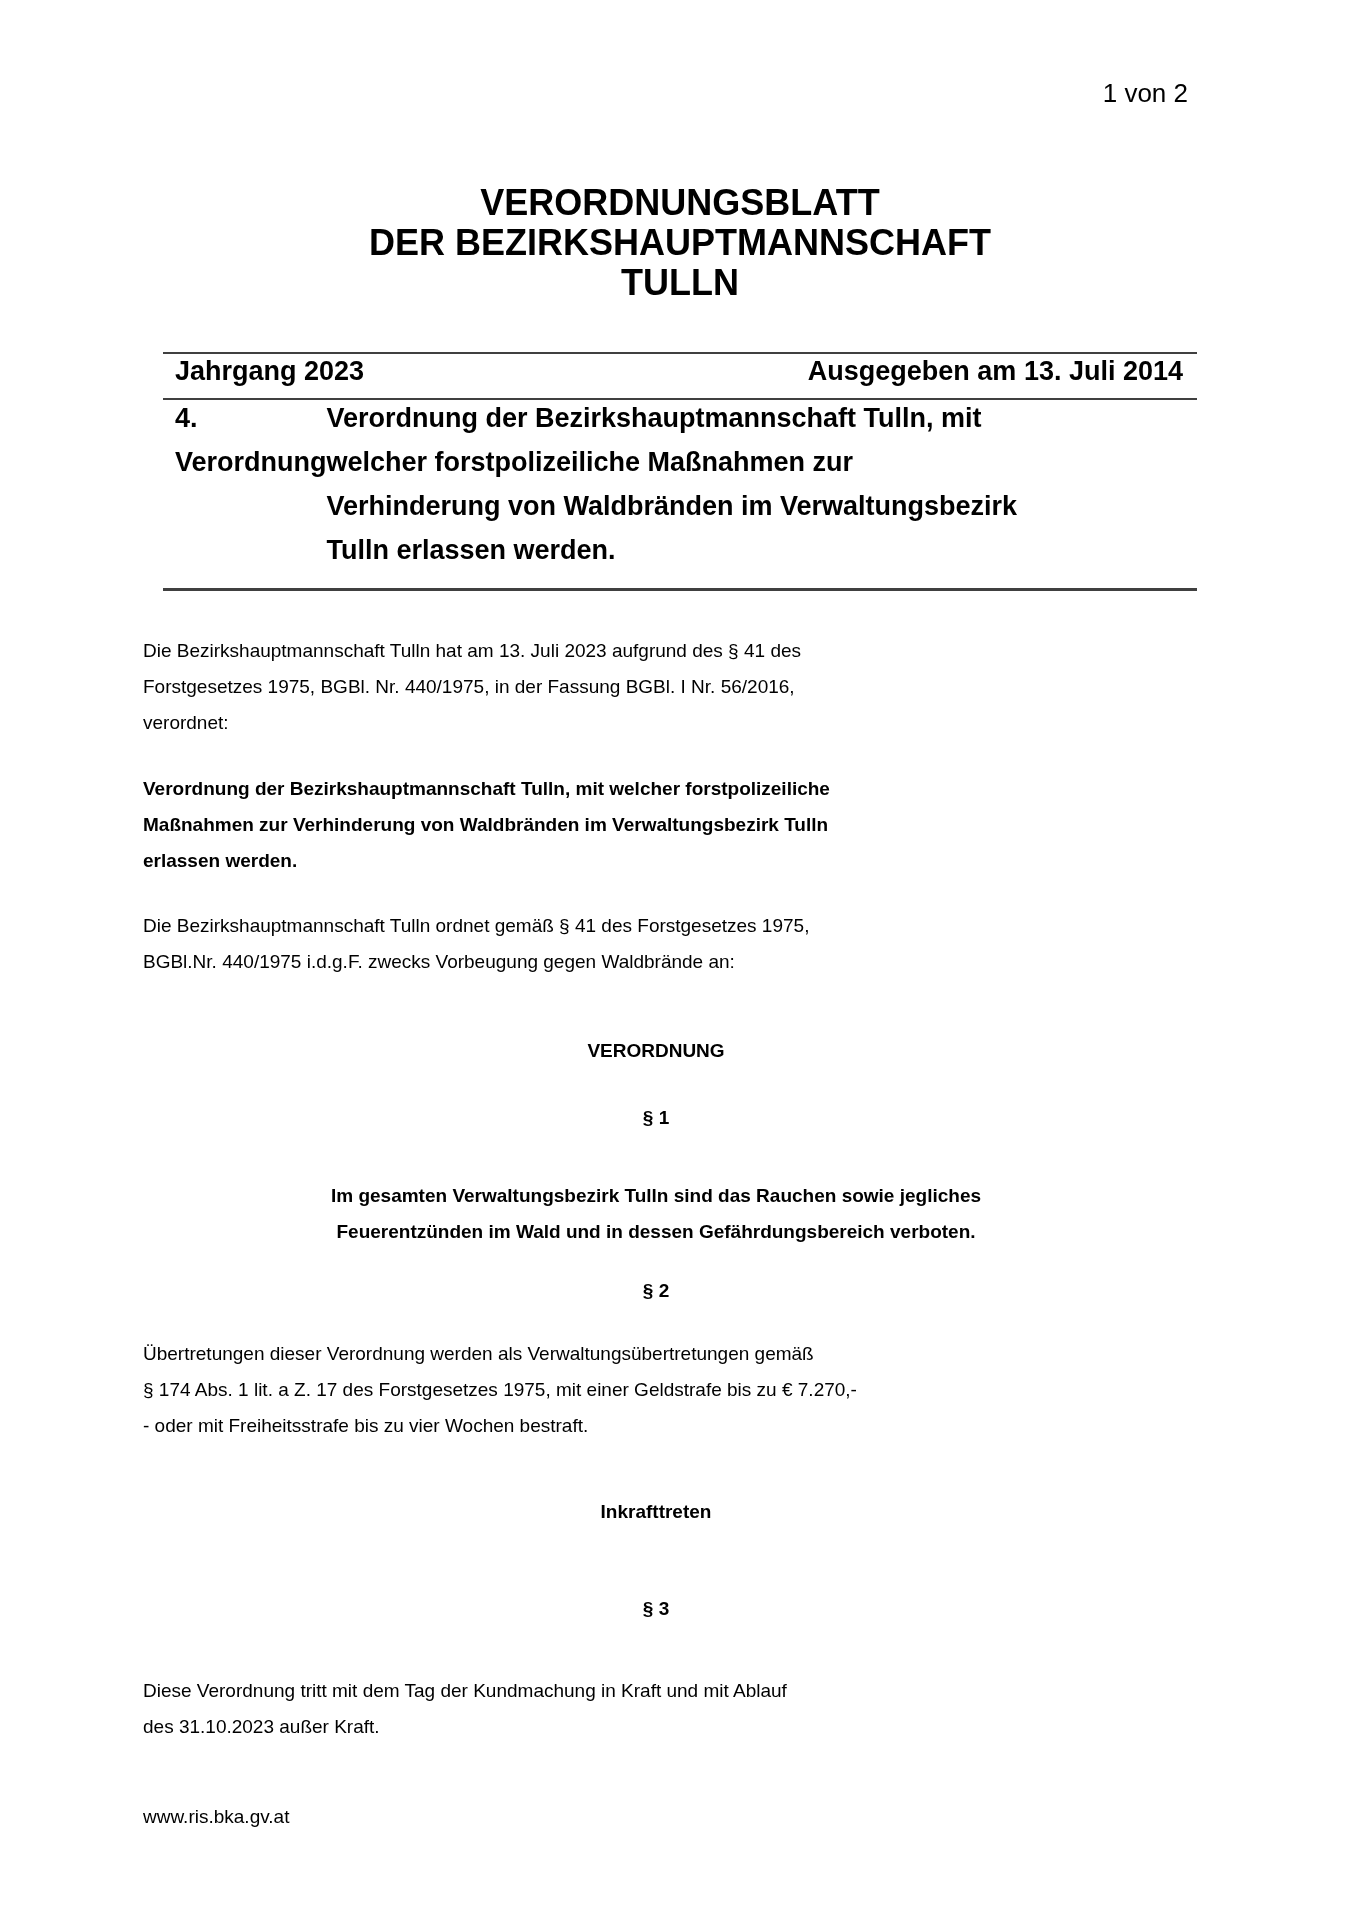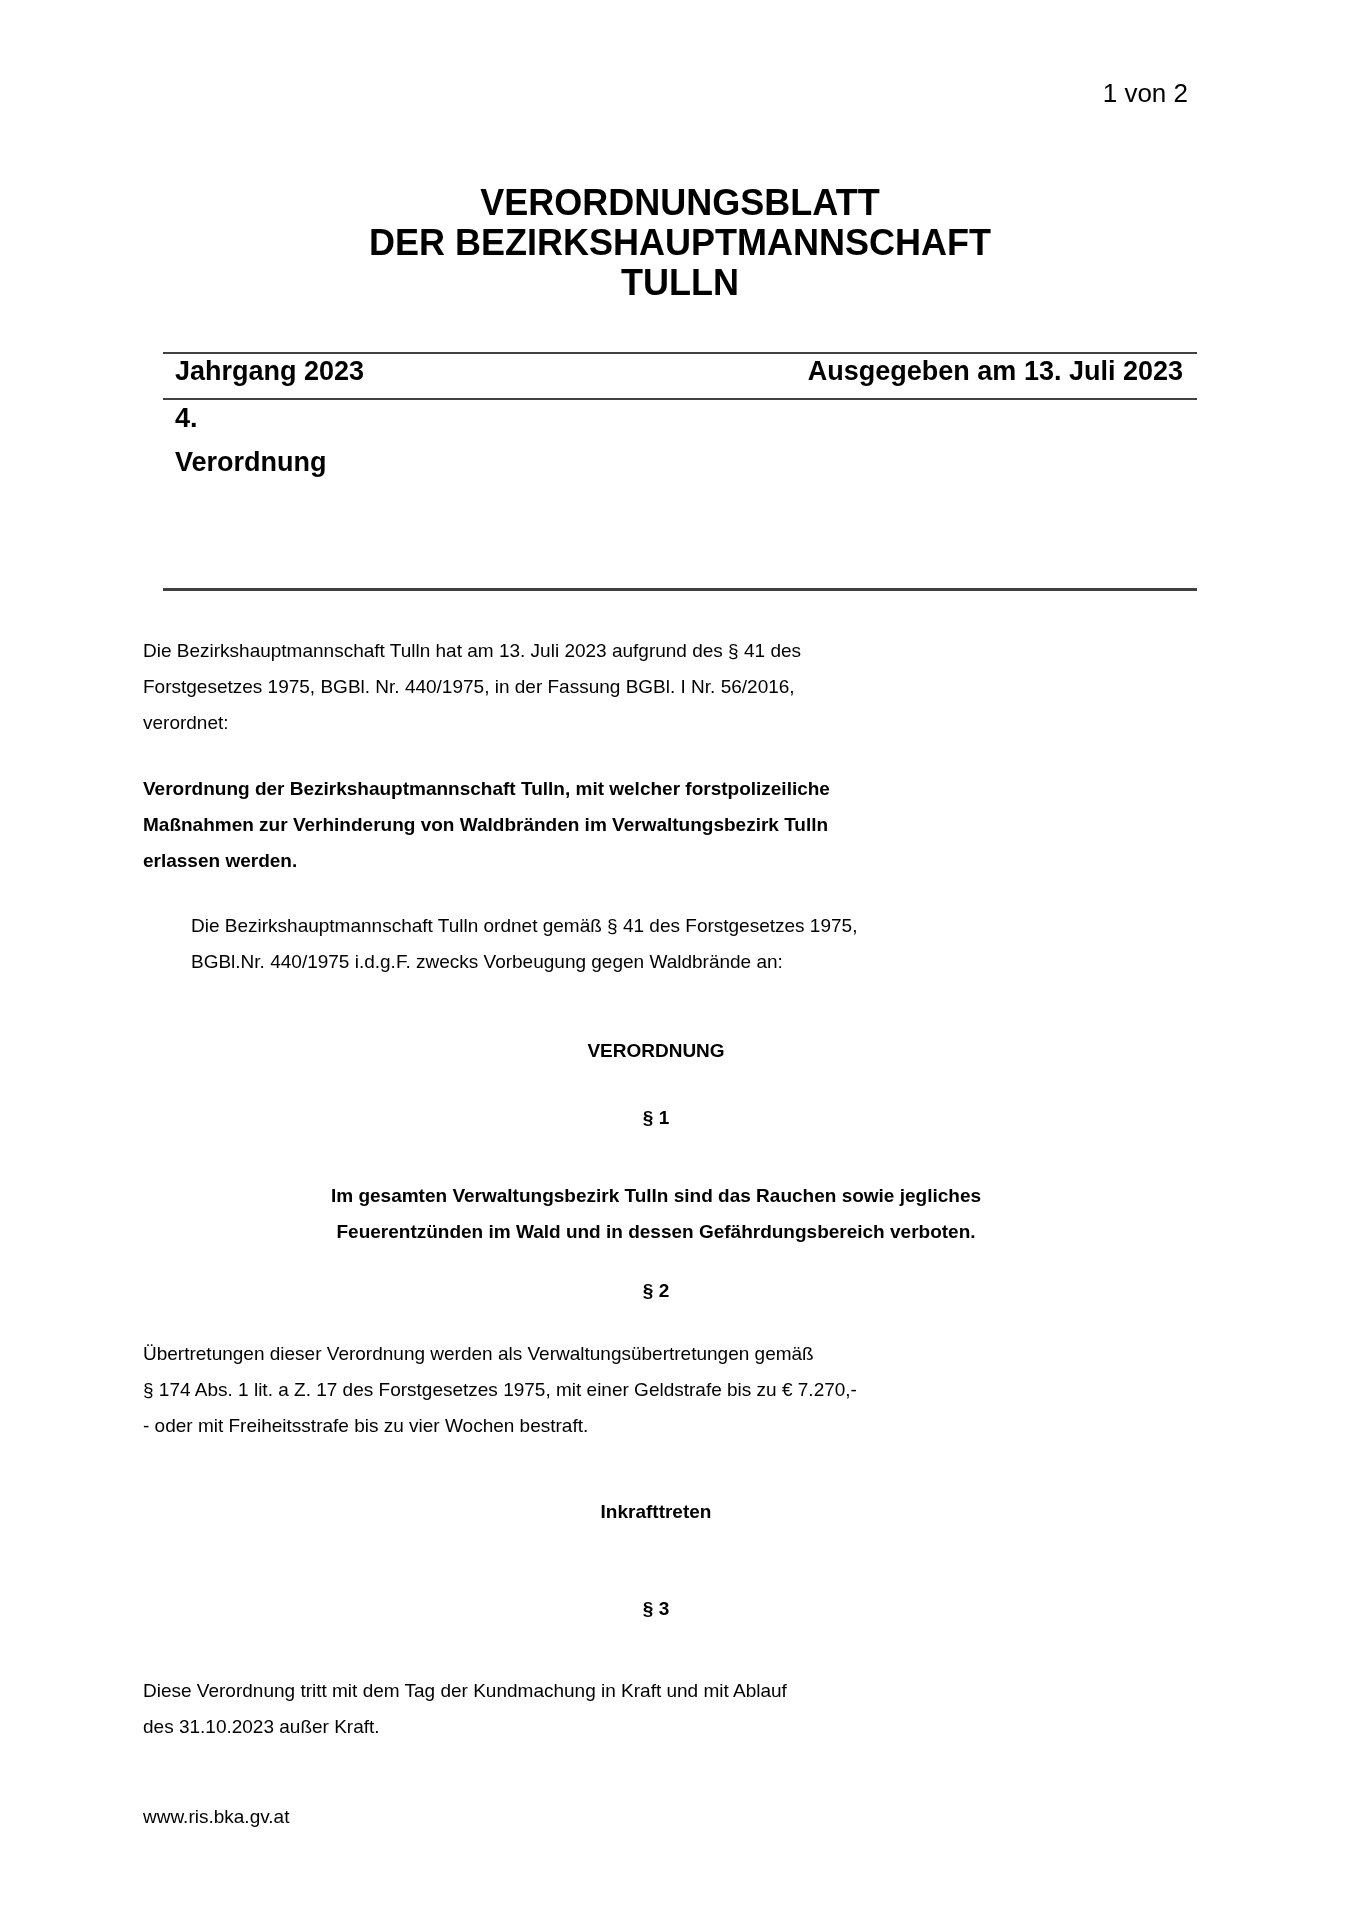--- a/index.html
+++ b/index.html
@@ -83,21 +83,21 @@
     left: 143px;
     width: 1026px;
     font-size: 19px;
     line-height: 36px;
   }
   .bold { font-weight: bold; }
   .center { text-align: center; }
 
   .b-preamble        { top: 633px;  }
   .b-ordtitle        { top: 771px;  }
-  .b-orderintro      { top: 908px; margin-left: 48px;  }
+  .b-orderintro      { top: 908px;  }
   .b-verordnung      { top: 1033px; }
   .b-s1-label        { top: 1100px; }
   .b-s1-text         { top: 1178px; }
   .b-s2-label        { top: 1273px; }
   .b-s2-text         { top: 1336px; }
   .b-inkrafttreten   { top: 1494px; }
   .b-s3-label        { top: 1591px; }
   .b-s3-text         { top: 1673px; }
   .b-footer          { top: 1799px; }
 </style>
@@ -109,27 +109,31 @@
   <div class="page-indicator">1 von 2</div>
 
   <div class="doc-title pre">VERORDNUNGSBLATT
 DER BEZIRKSHAUPTMANNSCHAFT
 TULLN</div>
 
   <div class="rule rule-top"></div>
 
   <div class="masthead-row1">
     <span>Jahrgang 2023</span>
-    <span>Ausgegeben am 13. Juli 2023</span>
+    <span>Ausgegeben am 13. Juli 2014</span>
   </div>
 
   <div class="rule rule-mid"></div>
 
   <div class="masthead-row2">
     <div class="masthead-col1">4. Verordnung</div>
+    <div class="masthead-col2 pre">Verordnung der Bezirkshauptmannschaft Tulln, mit
+welcher forstpolizeiliche Maßnahmen zur
+Verhinderung von Waldbränden im Verwaltungsbezirk
+Tulln erlassen werden.</div>
   </div>
 
   <div class="rule rule-bottom"></div>
 
   <div class="bodyblock b-preamble pre">Die Bezirkshauptmannschaft Tulln hat am 13. Juli 2023 aufgrund des § 41 des
 Forstgesetzes 1975, BGBl. Nr. 440/1975, in der Fassung BGBl. I Nr. 56/2016,
 verordnet:</div>
 
   <div class="bodyblock b-ordtitle bold pre">Verordnung der Bezirkshauptmannschaft Tulln, mit welcher forstpolizeiliche
 Maßnahmen zur Verhinderung von Waldbränden im Verwaltungsbezirk Tulln

